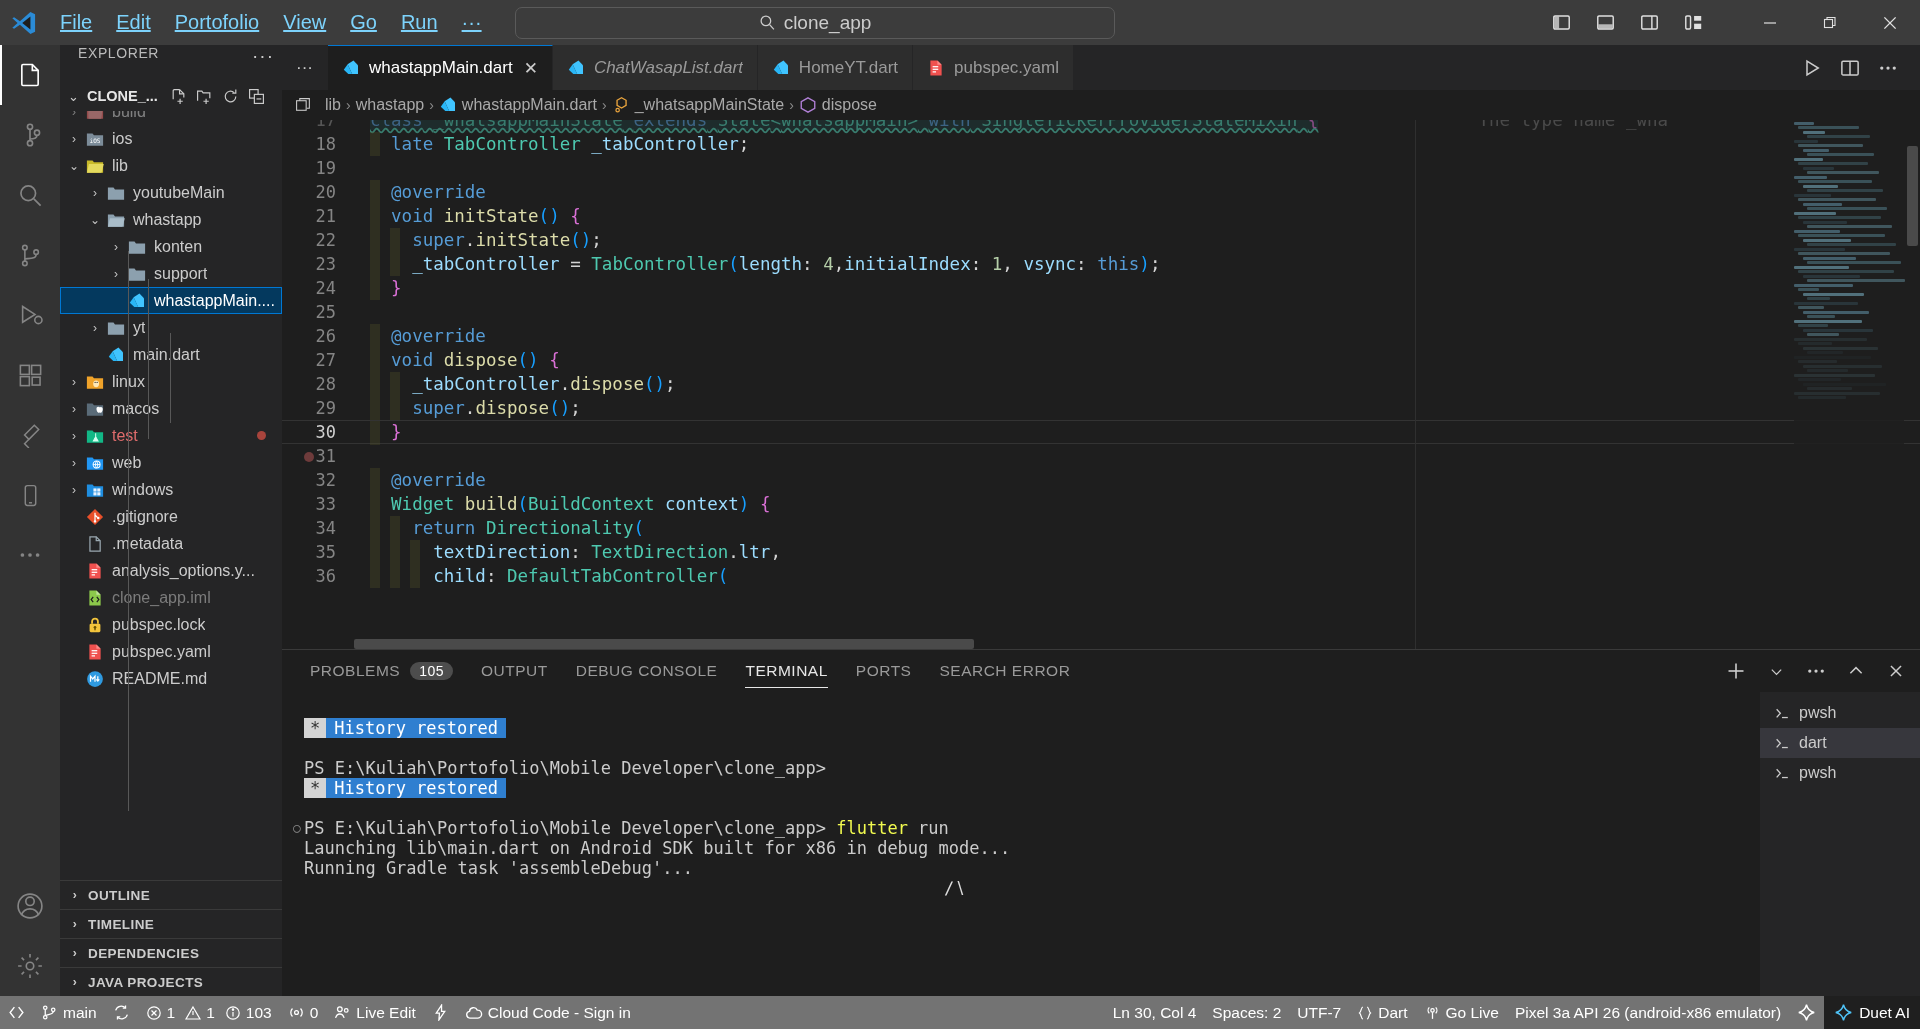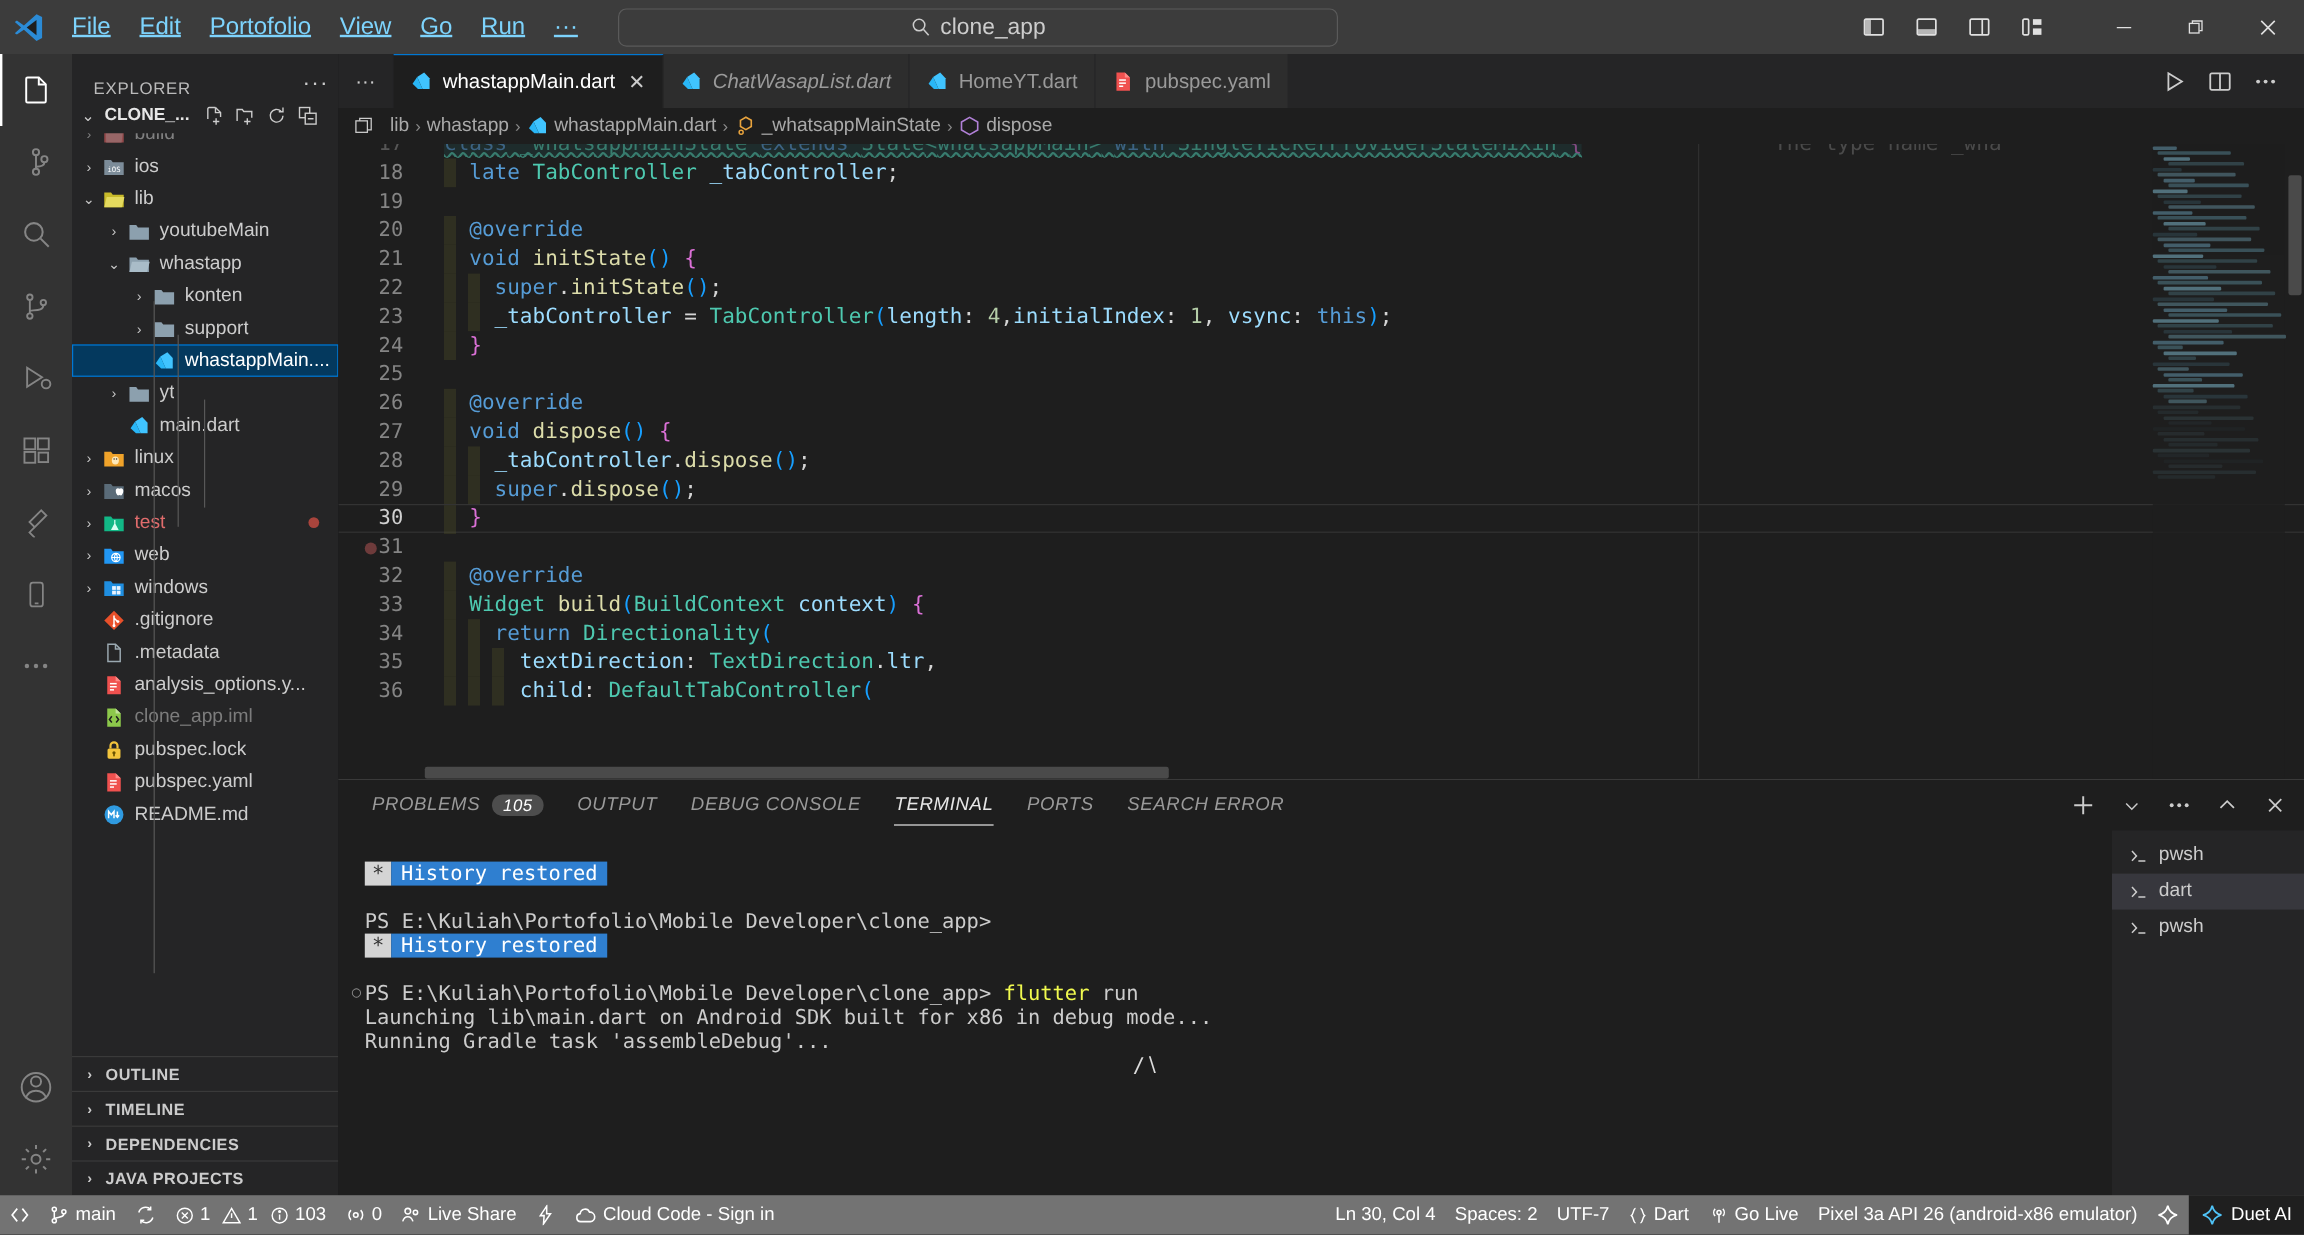--- a/index.html
+++ b/index.html
@@ -61,21 +61,21 @@
     width: 2px; background: #ffffff;
   }
   .act-spacer { flex: 1 1 auto; }
 
   
   .sidebar {
     width: 222px; background: #252526; flex: 0 0 222px; display: flex;
     flex-direction: column; min-height: 0;
   }
   .sb-header {
-    height: 36px; display: flex; align-items: flex-end; justify-content: space-between;
+    height: 36px; display: flex; align-items: flex-start; justify-content: space-between;
     padding: 0 8px 0 18px;
   }
   .sb-title { font-size: 14px; letter-spacing: 0.6px; color: #bbbbbb; }
   .sb-dots { color: #cccccc; font-size: 19px; letter-spacing: 1px; }
   .sb-root {
     height: 30px; display: flex; align-items: center; gap: 6px; padding: 0 6px 0 8px;
   }
   .sb-root .chev { font-size: 13px; color: #cccccc; width: 13px; }
   .sb-root .name { font-size: 14.5px; font-weight: bold; color: #e7e7e7; white-space: nowrap; }
   .sb-root .acts { display: flex; gap: 4px; margin-left: 4px; }
@@ -158,21 +158,21 @@
   .vscroll { position: absolute; right: 0; top: 0; width: 16px; bottom: 0; }
   .vthumb { position: absolute; right: 2px; top: 26px; width: 11px; height: 100px; background: #4a4a4a; border-radius: 2px;}
   .ruler { position: absolute; top: 0; bottom: 0; width: 1px; background: #2f2f2f; }
   .hscroll { position: absolute; left: 72px; bottom: 0; height: 10px; width: 620px; background: #4a4a4a; border-radius: 2px; }
 
   
   .panel { flex: 0 0 auto; height: 347px; display: flex; flex-direction: column; background: #1e1e1e; border-top: 1px solid #3a3a3a; }
   .paneltabs { height: 42px; display: flex; align-items: center; padding-left: 14px; position: relative; }
   .ptab {
     font-size: 15.5px; color: #9a9a9a; letter-spacing: 0.5px; padding: 16px 14px;
-    height: 42px; display: flex; align-items: center; gap: 10px; position: relative; font-style: italic;
+    height: 42px; display: flex; align-items: center; gap: 10px; position: relative;
   }
   .ptab.active { color: #e7e7e7; }
   .ptab.active::after {
     content: ''; position: absolute; left: 14px; right: 14px; bottom: 4px;
     height: 1.5px; background: #e7e7e7;
   }
   .pcount { background: #4d4d4d; color: #fff; font-size: 14px; border-radius: 11px; padding: 1px 9px; }
   .panel-actions { position: absolute; right: 8px; display: flex; align-items: center; gap: 8px; }
   .pa { width: 32px; height: 32px; display: flex; align-items: center; justify-content: center; color: #cccccc; font-size: 19px; }
 
@@ -1009,21 +1009,21 @@
           <path d="M11.8 4.2 a5.4 5.4 0 0 1 0 7.6"></path>
         </svg>
       <span>0</span>
     </div>
     <div class="sb-item">
       <svg width="17" height="17" viewBox="0 0 16 16" fill="none" stroke="#ffffff" stroke-width="1.2">
           <circle cx="5.5" cy="5" r="2.2"></circle>
           <path d="M1.5 13 c0.8-2.6 2.2-3.6 4-3.6 s3.2 1 4 3.6"></path>
           <circle cx="11.5" cy="6" r="1.7"></circle>
         </svg>
-      <span>Live Share</span>
+      <span>Live Edit</span>
     </div>
     <div class="sb-item">
       <svg width="17" height="17" viewBox="0 0 16 16" fill="none" stroke="#ffffff" stroke-width="1.2">
           <path d="M9 1 L4 8.5 h3 L6.5 15 L12 7 H9 Z"></path>
         </svg>
     </div>
     <div class="sb-item">
       <svg width="18" height="18" viewBox="0 0 16 16" fill="none" stroke="#ffffff" stroke-width="1.2">
           <path d="M4.3 12.5 a3 3 0 0 1 -0.3 -5.95 a3.6 3.6 0 0 1 6.9 -1.1 a2.9 2.9 0 0 1 0.6 7.05 Z"></path>
         </svg>

